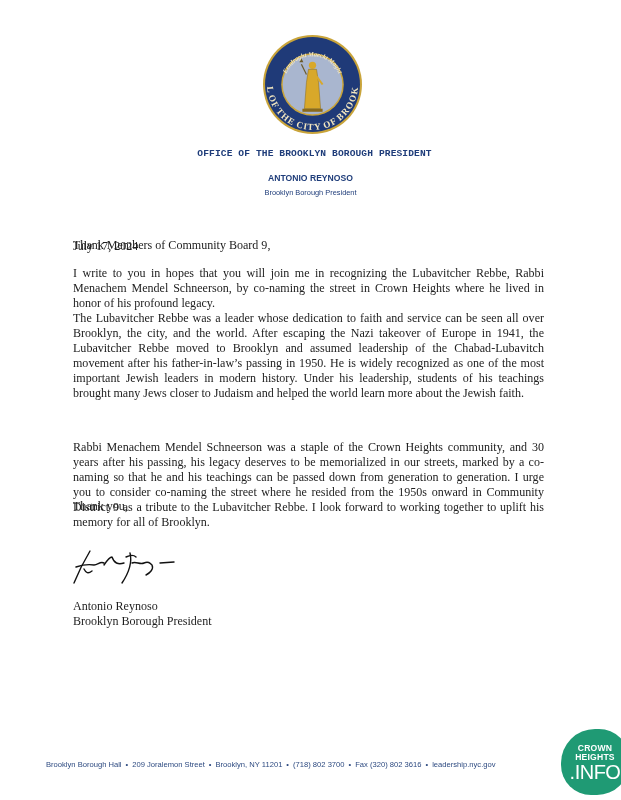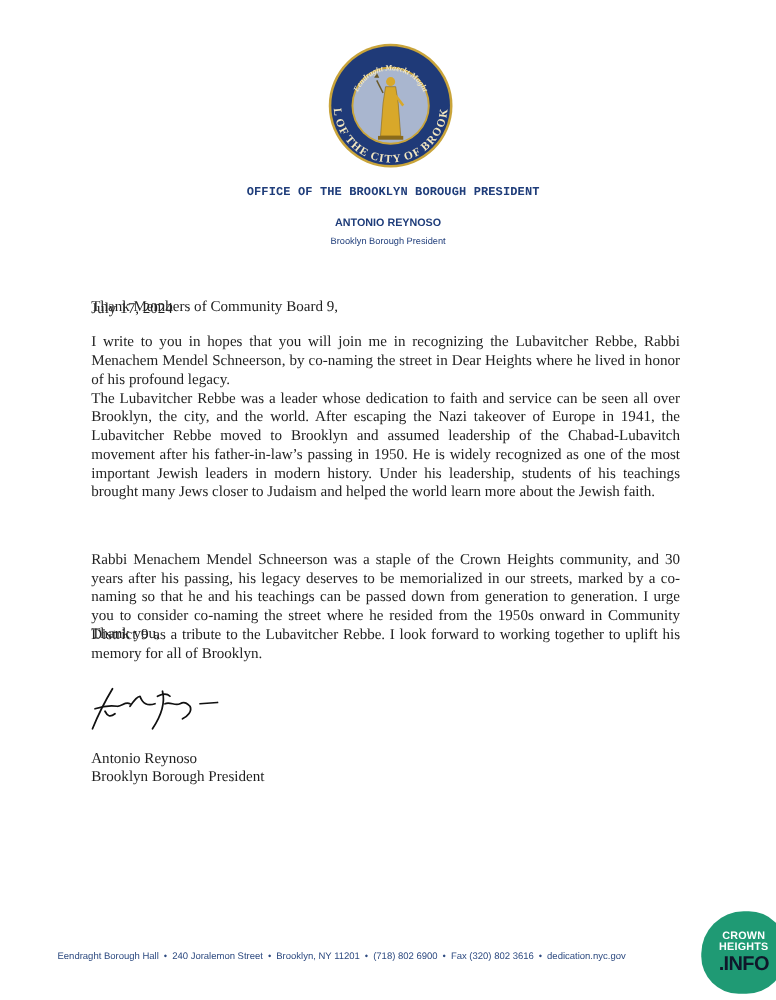--- a/index.html
+++ b/index.html
@@ -40,21 +40,21 @@
     font-family:"Liberation Sans", sans-serif; font-size:7.6px; color:#2d4a80;
   }
   .footer .sep { margin:0 4px; }
   .badge {
     position:absolute; left:561px; top:729px; width:68px; height:66px;
     background:#1f9a74; border-radius:34px 30px 32px 30px;
     font-family:"Liberation Sans", sans-serif; text-align:center;
     display:flex; flex-direction:column; align-items:center; justify-content:center;
   }
   .badge .l1, .badge .l2 { color:#ffffff; font-weight:bold; font-size:8.6px; line-height:9px; letter-spacing:0.2px; }
-  .badge .l3 { color:#0f172a; font-weight:bold; font-size:16px; line-height:18px; margin-top:1px; letter-spacing:-0.5px; }
+  .badge .l3 { color:#ffffff; font-weight:normal; font-size:20px; line-height:18px; margin-top:1px; letter-spacing:-0.5px; }
 </style>
 </head>
 <body>
 
 <svg class="seal" viewBox="0 0 100 100">
   <circle cx="50" cy="50" r="49" fill="#c9a43a"></circle>
   <circle cx="50" cy="50" r="47" fill="#1f3a78"></circle>
   <circle cx="50" cy="50" r="31" fill="#c9a43a"></circle>
   <circle cx="50" cy="50" r="29.5" fill="#a9b6cf"></circle>
 
@@ -76,21 +76,21 @@
     <textPath href="#botArc" startOffset="50%" text-anchor="middle">SEAL OF THE CITY OF BROOKLYN</textPath>
   </text>
 </svg>
 
 <div class="office">OFFICE OF THE  BROOKLYN BOROUGH PRESIDENT</div>
 <div class="pres-name">ANTONIO REYNOSO</div>
 <div class="pres-title">Brooklyn Borough President</div>
 
 <div class="body-text date">July 17, 2024</div>
 <div class="body-text salutation">Thank Members of Community Board 9,</div>
-<div class="body-text p1">I write to you in hopes that you will join me in recognizing the Lubavitcher Rebbe, Rabbi Menachem Mendel Schneerson, by co-naming the street in Dear Heights where he lived in honor of his profound legacy.</div>
+<div class="body-text p1">I write to you in hopes that you will join me in recognizing the Lubavitcher Rebbe, Rabbi Menachem Mendel Schneerson, by co-naming the street in Crown Heights where he lived in honor of his profound legacy.</div>
 <div class="body-text p2">The Lubavitcher Rebbe was a leader whose dedication to faith and service can be seen all over Brooklyn, the city, and the world. After escaping the Nazi takeover of Europe in 1941, the Lubavitcher Rebbe moved to Brooklyn and assumed leadership of the Chabad-Lubavitch movement after his father-in-law’s passing in 1950. He is widely recognized as one of the most important Jewish leaders in modern history. Under his leadership, students of his teachings brought many Jews closer to Judaism and helped the world learn more about the Jewish faith.</div>
 <div class="body-text p3">Rabbi Menachem Mendel Schneerson was a staple of the Crown Heights community, and 30 years after his passing, his legacy deserves to be memorialized in our streets, marked by a co-naming so that he and his teachings can be passed down from generation to generation. I urge you to consider co-naming the street where he resided from the 1950s onward in Community District 9 as a tribute to the Lubavitcher Rebbe. I look forward to working together to uplift his memory for all of Brooklyn.</div>
 <div class="body-text closing">Thank you,</div>
 
 <svg class="sig" viewBox="0 0 115 45">
   <g fill="none" stroke="#111" stroke-width="1.4" stroke-linecap="round" stroke-linejoin="round">
     <path d="M4 40 C8 30, 14 18, 20 8"></path>
     <path d="M6 24 C12 22, 18 21, 24 22 C28 22, 30 18, 34 20"></path>
     <path d="M14 26 C16 30, 18 31, 22 28"></path>
     <path d="M34 22 C38 16, 40 14, 42 14 C44 20, 48 22, 54 20"></path>
@@ -98,20 +98,20 @@
     <path d="M56 14 C60 12, 64 12, 66 14"></path>
     <path d="M62 20 C66 18, 70 22, 74 20 C78 18, 80 20, 82 22 C84 26, 80 30, 76 32"></path>
     <path d="M90 20 L104 19"></path>
   </g>
 </svg>
 
 <div class="signer-name">Antonio Reynoso</div>
 <div class="signer-title">Brooklyn Borough President</div>
 
 <div class="footer">
-  <span>Eendraght Borough Hall</span><span class="sep">•</span><span>240 Joralemon Street</span><span class="sep">•</span><span>Brooklyn, NY  11201</span><span class="sep">•</span><span>(718) 802 6900</span><span class="sep">•</span><span>Fax (320) 802 3616</span><span class="sep">•</span><span>dedication.nyc.gov</span>
+  <span>Brooklyn Borough Hall</span><span class="sep">•</span><span>209 Joralemon Street</span><span class="sep">•</span><span>Brooklyn, NY  11201</span><span class="sep">•</span><span>(718) 802 3700</span><span class="sep">•</span><span>Fax (320) 802 3616</span><span class="sep">•</span><span>leadership.nyc.gov</span>
 </div>
 
 <div class="badge">
   <div class="l1">CROWN</div>
   <div class="l2">HEIGHTS</div>
   <div class="l3">.INFO</div>
 </div>
 
 </body></html>

